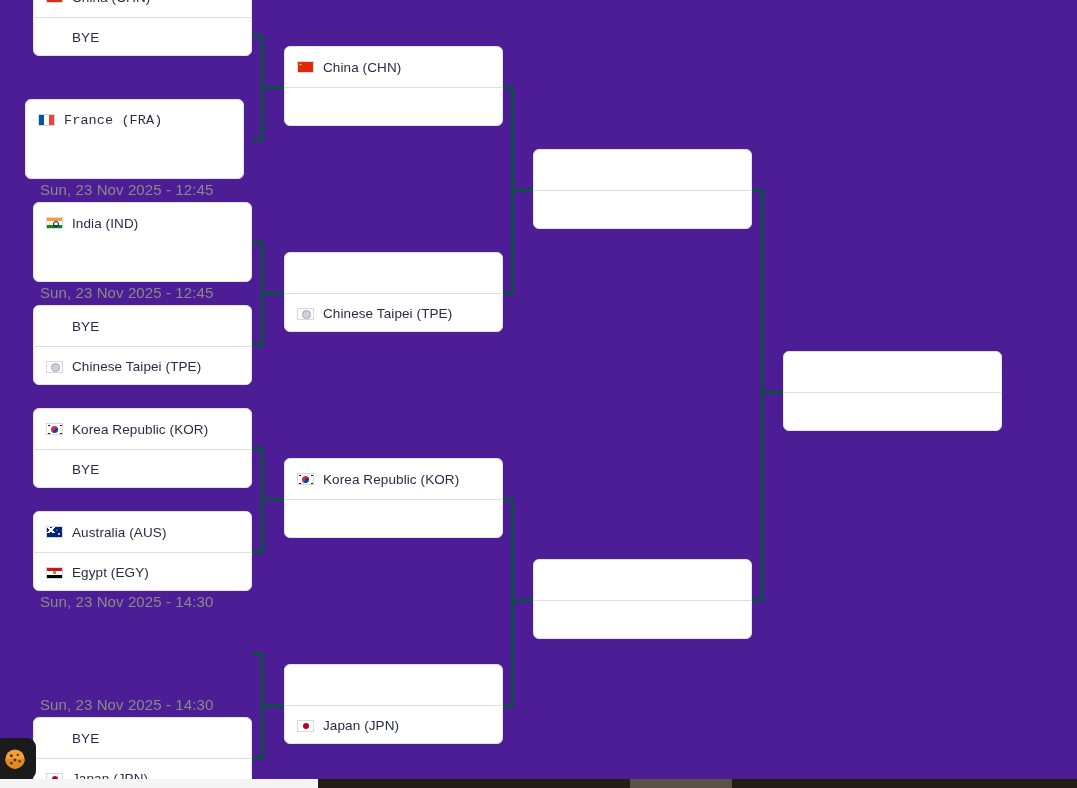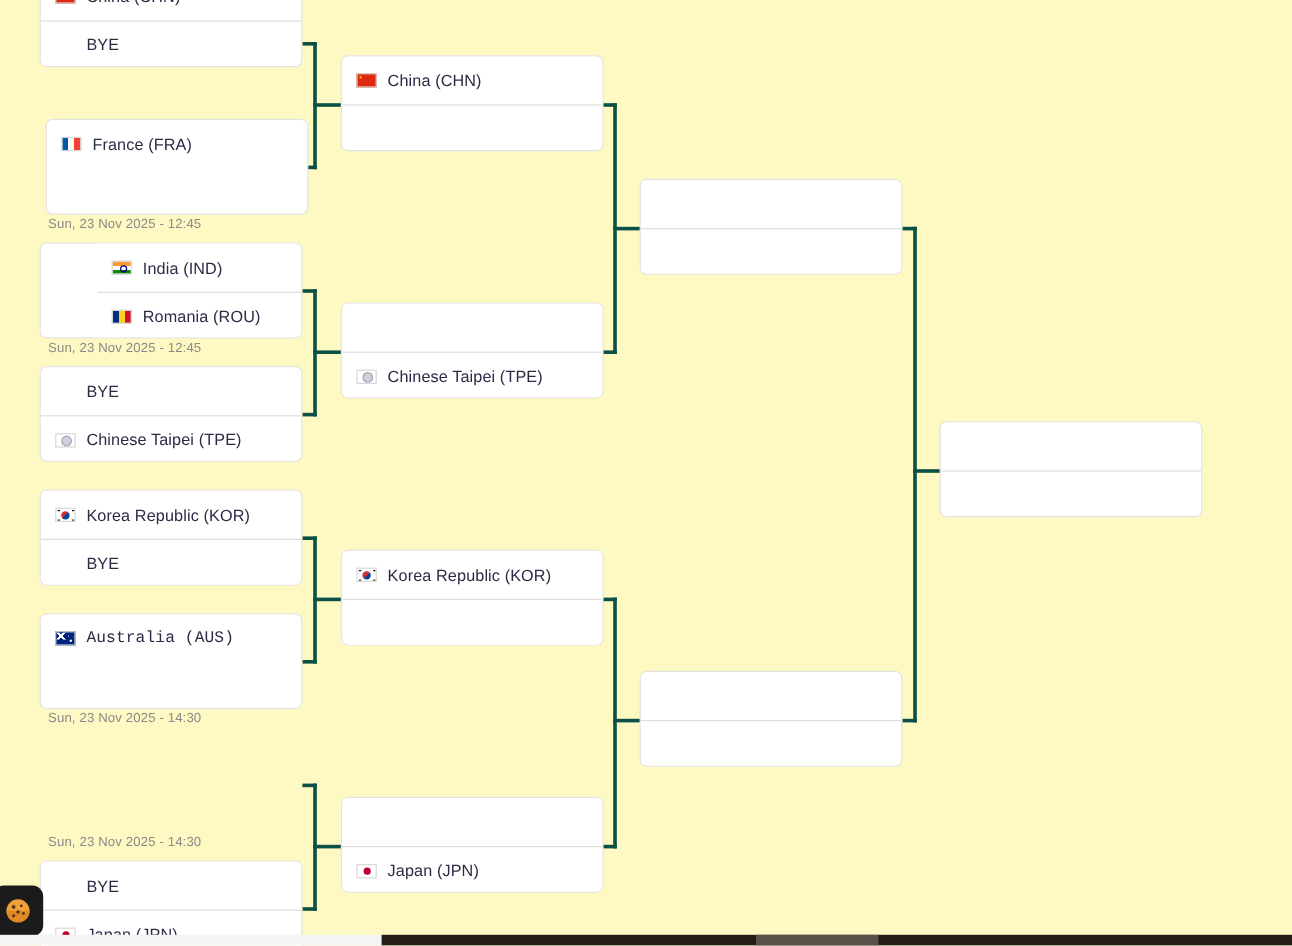--- a/index.html
+++ b/index.html
@@ -7,21 +7,21 @@
     width: 1077px;
     height: 788px;
     overflow: hidden;
     background: #f4f4f4;
     font-family: "Liberation Sans", sans-serif;
   }
   #bracket-root {
     position: relative;
     width: 1077px;
     height: 788px;
-    background: #fef9c3;
+    background: #4c1d95;
     text-align: center;
   }
 
   
   .match {
     position: absolute;
     background: #ffffff;
     border: 1px solid #e3e3e3;
     border-radius: 6px;
     box-shadow: 0 0 0 0 rgba(0,0,0,0);
@@ -84,21 +84,21 @@
   .f-ger { background: linear-gradient(to bottom,#000 0 33.3%,#dd0000 33.3% 66.6%,#ffce00 66.6% 100%); }
   .f-can { background: linear-gradient(to right,#d52b1e 0 28%,#fff 28% 72%,#d52b1e 72% 100%); }
   .f-can::after{content:"";position:absolute;left:50%;top:50%;width:5px;height:6px;margin:-3px 0 0 -2.5px;background:#d52b1e;
     clip-path:polygon(50% 0,62% 30%,85% 22%,74% 50%,95% 58%,56% 62%,60% 100%,40% 100%,44% 62%,5% 58%,26% 50%,15% 22%,38% 30%);}
   .f-jpn { background: #ffffff; }
   .f-jpn::after{content:"";position:absolute;left:50%;top:50%;width:6px;height:6px;margin:-3px 0 0 -3px;border-radius:50%;background:#bc002d;}
 
   
   .match-date {
     position: absolute;
-    font-size: 11px;
+    font-size: 15px;
     color: #8a8a8a;
     letter-spacing: .1px;
     white-space: nowrap;
   }
 
   
   .conn { position: absolute; background: #0a5044; }
   .conn-v { width: 3px; }
   .conn-h { height: 3px; }
 
@@ -183,37 +183,33 @@
     <div class="team-row">
       <span class="flag f-chn"></span>
       <span class="team-name">China (CHN)</span>
     </div>
     <div class="team-row">
       <span class="flag none"></span>
       <span class="team-name">BYE</span>
     </div>
   </div>
 
-  <div class="match" style="left:38px; top:99px; width:219px; height:80px;">
+  <div class="match" style="left:25px; top:99px; width:219px; height:80px;font-family:Liberation Mono, monospace;">
     <div class="team-row">
       <span class="flag f-fra"></span>
       <span class="team-name">France (FRA)</span>
     </div>
   </div>
   <div class="match-date" style="left:40px; top:181px;">Sun, 23 Nov 2025 - 12:45</div>
 
-  <div class="match" style="left:33px; top:202px; width:219px; height:80px;padding-left:47px;">
+  <div class="match" style="left:33px; top:202px; width:219px; height:80px;">
     <div class="team-row">
       <span class="flag f-ind"></span>
       <span class="team-name">India (IND)</span>
     </div>
-    <div class="team-row">
-      <span class="flag f-rou"></span>
-      <span class="team-name">Romania (ROU)</span>
-    </div>
   </div>
   <div class="match-date" style="left:40px; top:284px;">Sun, 23 Nov 2025 - 12:45</div>
 
   <div class="match" style="left:33px; top:305px; width:219px; height:80px;">
     <div class="team-row">
       <span class="flag none"></span>
       <span class="team-name">BYE</span>
     </div>
     <div class="team-row">
       <span class="flag f-tpe"></span>
@@ -225,24 +221,28 @@
     <div class="team-row">
       <span class="flag f-kor"></span>
       <span class="team-name">Korea Republic (KOR)</span>
     </div>
     <div class="team-row">
       <span class="flag none"></span>
       <span class="team-name">BYE</span>
     </div>
   </div>
 
-  <div class="match" style="left:33px; top:511px; width:219px; height:80px;font-family:Liberation Mono, monospace;">
+  <div class="match" style="left:33px; top:511px; width:219px; height:80px;">
     <div class="team-row">
       <span class="flag f-aus"></span>
       <span class="team-name">Australia (AUS)</span>
+    </div>
+    <div class="team-row">
+      <span class="flag f-egy"></span>
+      <span class="team-name">Egypt (EGY)</span>
     </div>
   </div>
   <div class="match-date" style="left:40px; top:593px;">Sun, 23 Nov 2025 - 14:30</div>
 
   <div class="match-date" style="left:40px; top:696px;">Sun, 23 Nov 2025 - 14:30</div>
 
   <div class="match" style="left:33px; top:717px; width:219px; height:80px;">
     <div class="team-row">
       <span class="flag none"></span>
       <span class="team-name">BYE</span>

